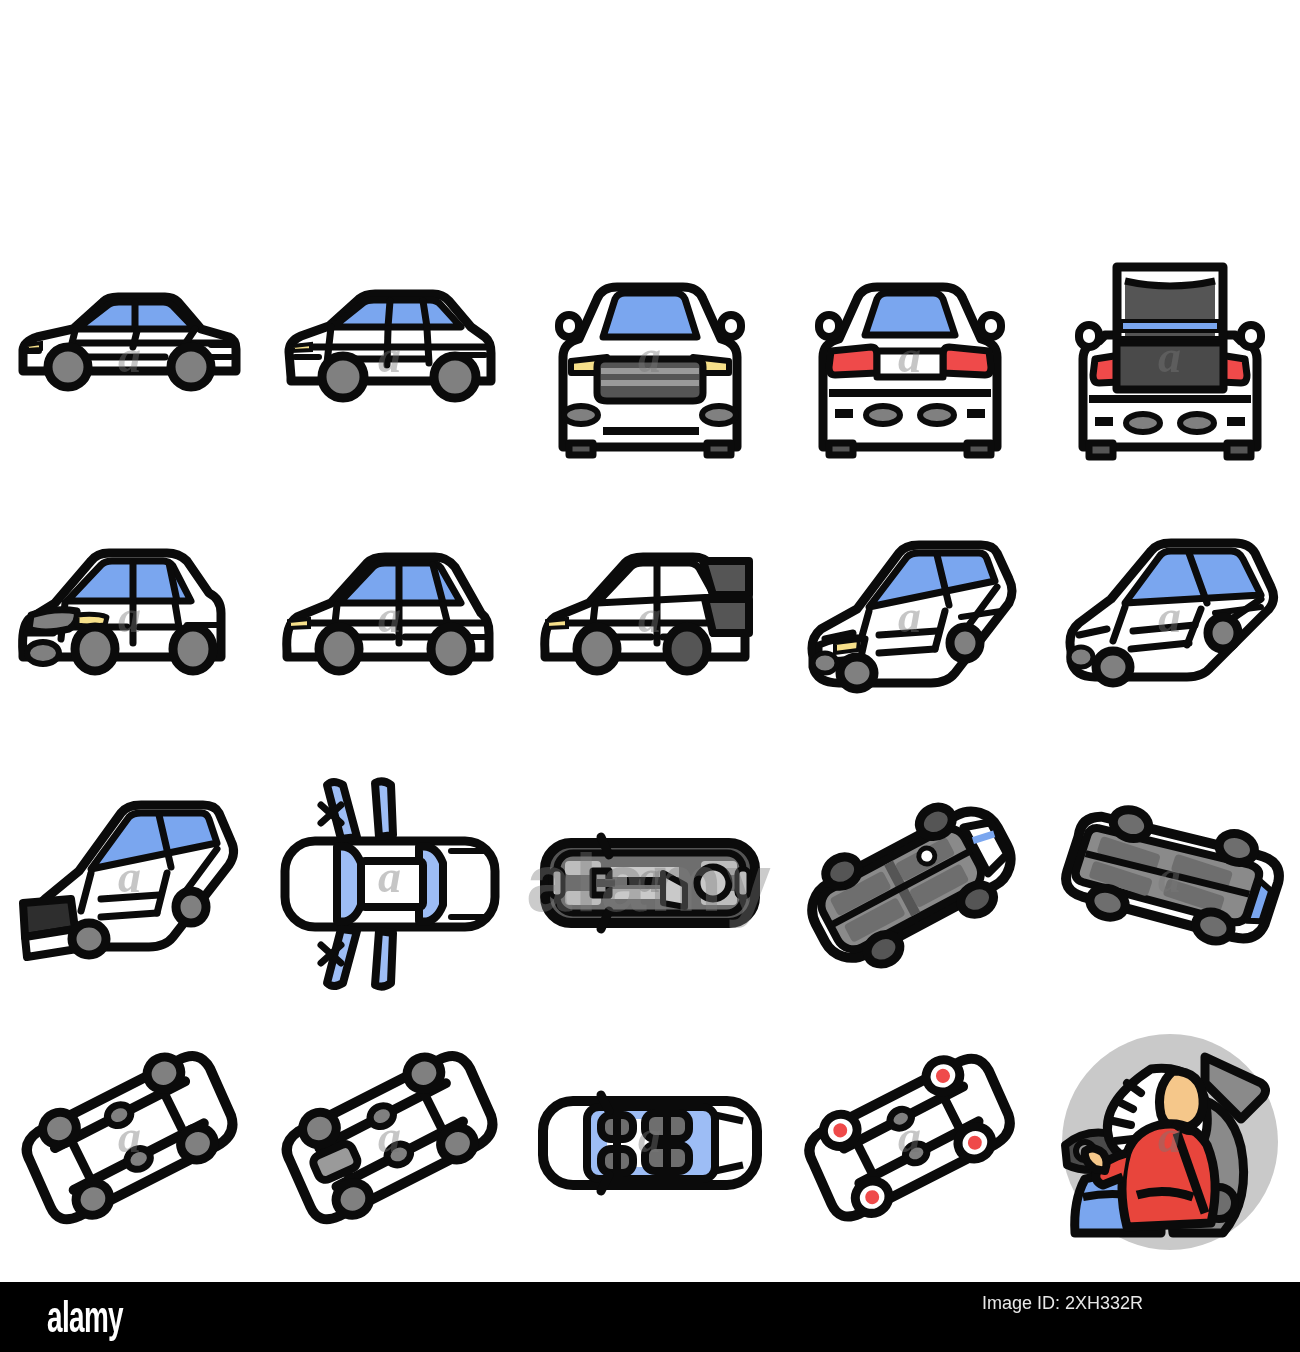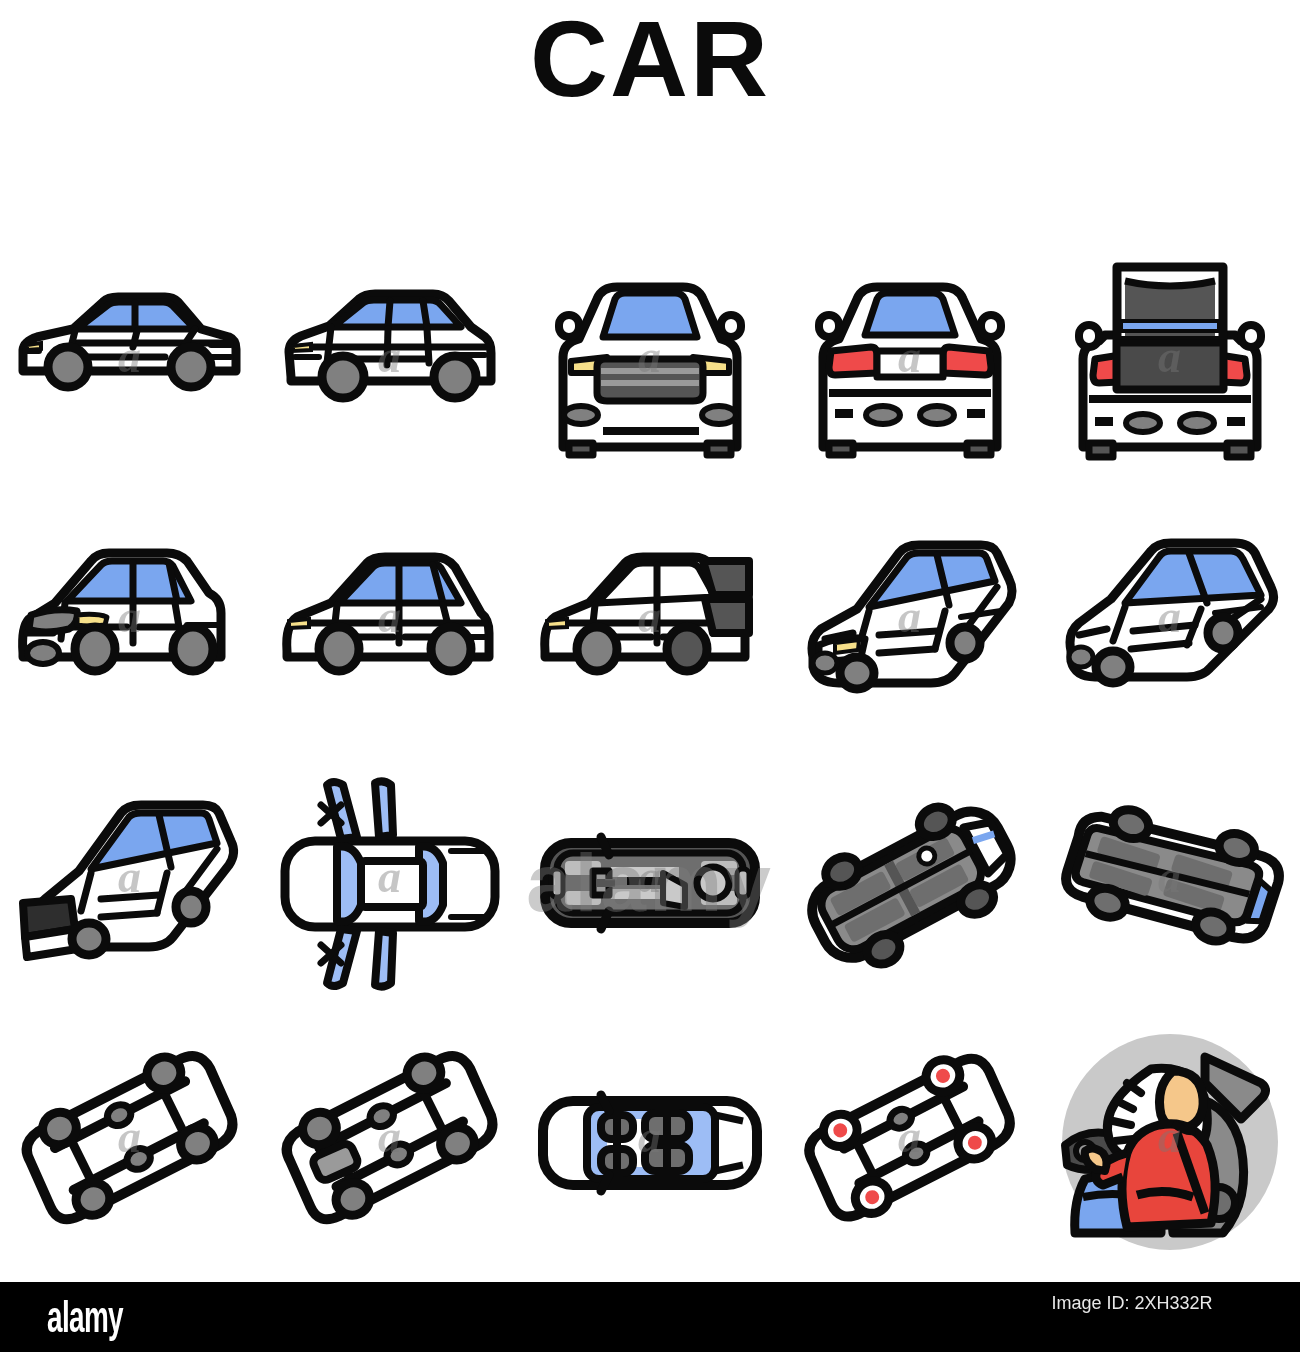--- a/index.html
+++ b/index.html
@@ -118,21 +118,20 @@
     letter-spacing: -1px;
     color: #ffffff;
     transform: scaleX(0.62);
     transform-origin: left top;
     line-height: 1;
   }
   #bar-meta {
     position: absolute;
     right: 18px;
     top: 9px;
-    text-align: center;
     width: 300px;
   }
   #image-id {
     font-family: "Liberation Sans", sans-serif;
     font-size: 18px;
     color: #e8e8e8;
     line-height: 1.35;
   }
   #alamy-url {
     font-family: "Liberation Sans", sans-serif;
@@ -142,21 +141,20 @@
     line-height: 1.3;
   }
 </style>
 </head>
 <body>
 
 <div id="stock-photo-page">
 
   <div id="icon-sheet">
 
-    <div id="sheet-title">CAR</div>
 
     <div id="icon-grid">
 
       <div class="icon-cell">
         <svg viewBox="0 0 230 230">
           <g fill="none" stroke="#0b0b0b" stroke-width="9" stroke-linejoin="round" stroke-linecap="round">
             <path d="M8 120 L8 103 Q9 94 22 90 L58 82 L88 55 Q93 50 103 50 L150 50 Q158 50 163 55 L186 82 L214 90 Q221 93 221 102 L221 124 L8 124 Z" fill="#ffffff"></path>
             <path d="M62 82 L93 58 Q97 55 104 55 L148 55 Q154 55 158 59 L180 82 Z" fill="#7aa6ef" stroke-width="7"></path>
             <line x1="120" y1="56" x2="120" y2="82" stroke-width="7"></line>
             <line x1="62" y1="96" x2="215" y2="96" stroke-width="7"></line>

